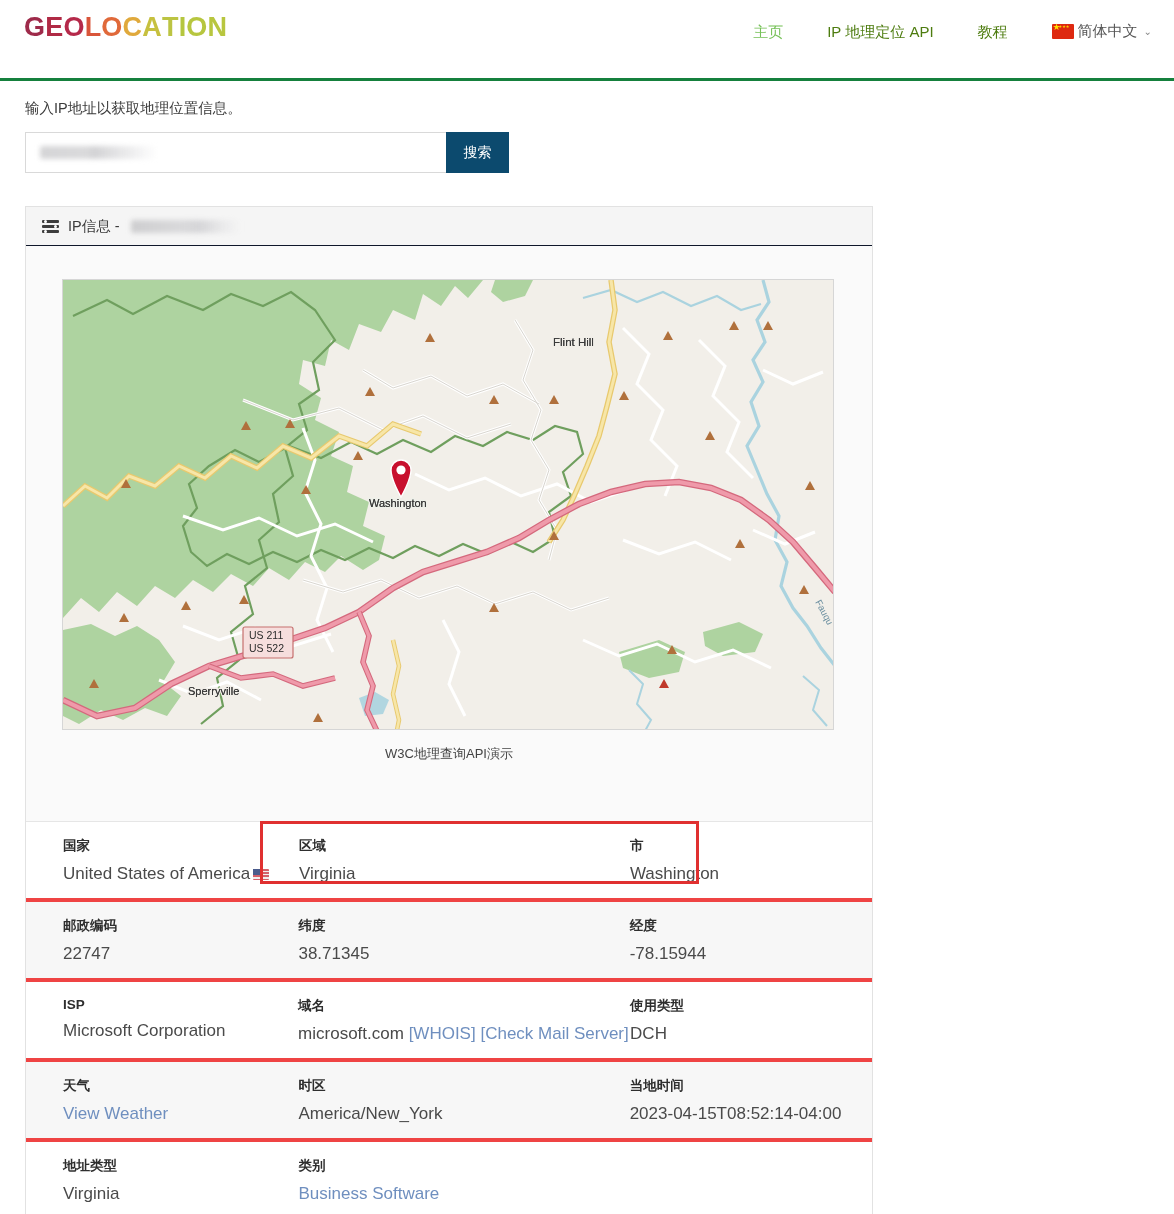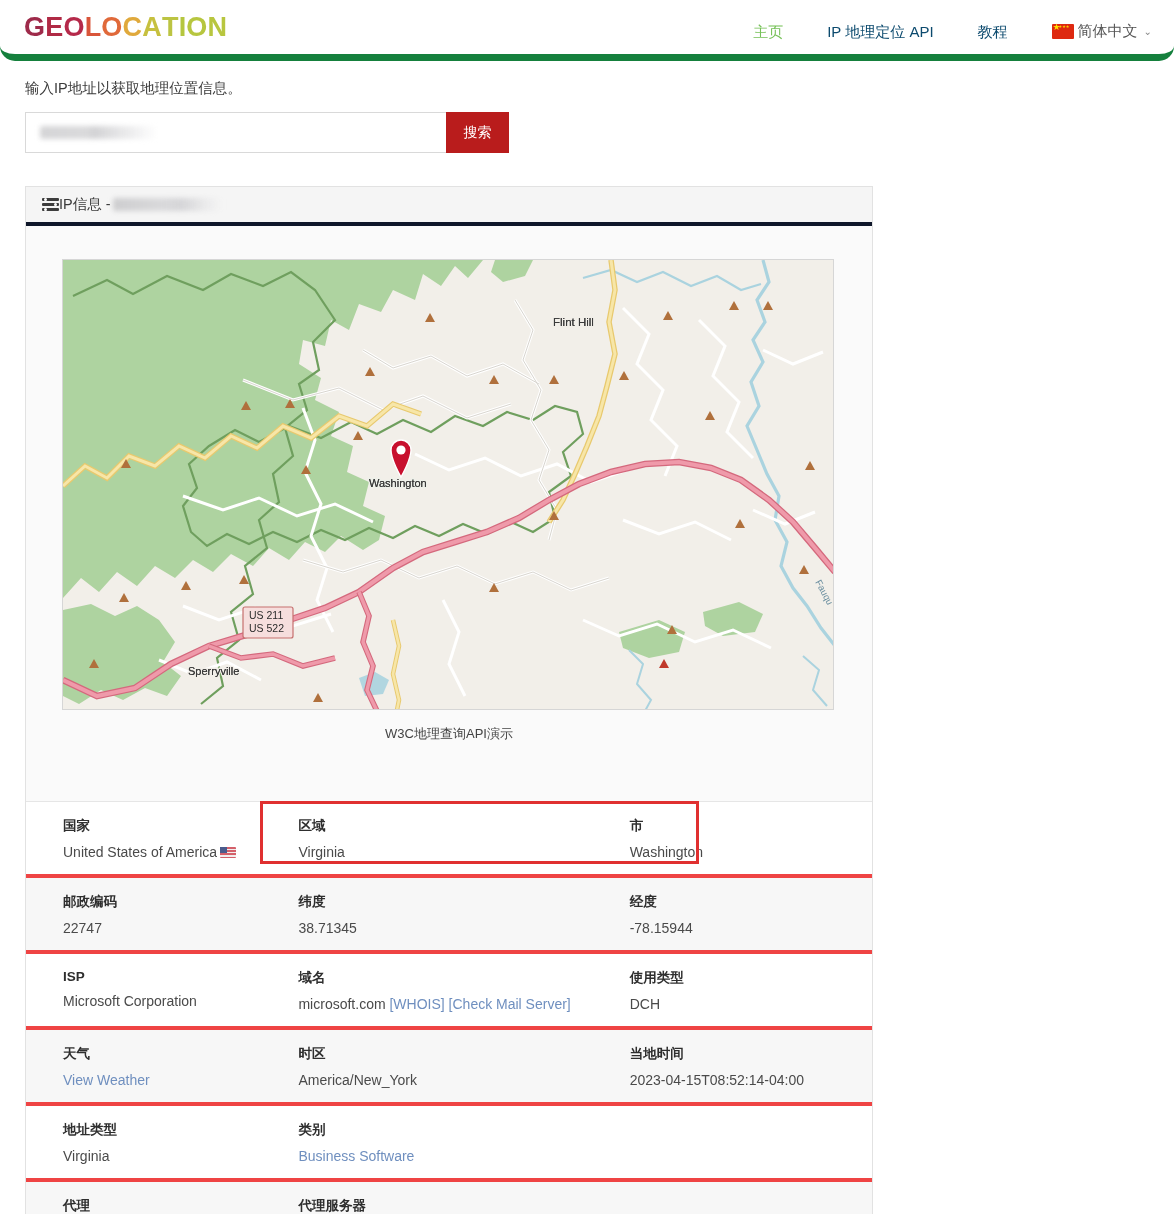--- a/index.html
+++ b/index.html
@@ -8,24 +8,23 @@
     width: 1174px; height: 1214px;
     background: #ffffff;
     font-family: "Liberation Sans", "DejaVu Sans", sans-serif;
     color: #3a3a3a;
     overflow: hidden;
   }
 
   
   .topbar {
     position: relative;
-    height: 61px;
+    height: 81px;
     background: #fff;
-    border-bottom: 7px solid #15803d;
-    border-radius: 15px;
+    border-bottom: 3px solid #15803d;
   }
   .logo {
     position: absolute;
     left: 24px; top: 12px;
     font-size: 27px;
     font-weight: bold;
     letter-spacing: 0.2px;
     font-family: "Liberation Sans", sans-serif;
     white-space: nowrap;
   }
@@ -35,21 +34,21 @@
     position: absolute;
     right: 8px; top: 0;
     height: 63px;
     display: flex;
     align-items: center;
     gap: 0px;
     justify-content: flex-end;
   }
   .navitem {
     font-size: 15px;
-    color: #0c4a6e;
+    color: #4d7c0f;
     padding: 0 22px;
     line-height: 63px;
     white-space: nowrap;
     cursor: pointer;
     text-decoration: none;
   }
   .navitem.active { color: #77c159; }
   .lang {
     display: flex;
     align-items: center;
@@ -122,42 +121,43 @@
         rgba(211,211,213,0.85) 38%,
         rgba(196,196,199,0.75) 46%,
         rgba(216,216,218,0.55) 72%,
         rgba(226,226,228,0.20) 92%,
         rgba(255,255,255,0) 100%);
     filter: blur(2.4px);
     border-radius: 2px;
   }
   .searchbtn {
     width: 63px;
-    background: #b91c1c;
+    background: #0c4a6e;
     color: #fff;
     border: none;
     font-size: 14px;
     font-family: "Liberation Sans", sans-serif;
     cursor: pointer;
   }
 
   
   .panel {
     margin: 33px 0 0 25px;
     width: 848px;
     border: 1px solid #e2e2e2;
     background: #fff;
   }
   .panel-head {
     height: 39px;
     background: #f5f5f5;
-    border-bottom: 4px solid #0f172a;
+    border-bottom: 1px solid #0f172a;
     display: flex;
     align-items: center;
     padding-left: 16px;
+    gap: 9px;
     font-size: 14.5px;
     color: #3b3b3b;
   }
   .srv-icon {
     width: 17px; height: 13px;
     position: relative;
     display: inline-block;
     flex: 0 0 auto;
   }
   .srv-icon i {
@@ -234,21 +234,21 @@
   .cell.c3 { width: 280px; }
   .lbl {
     font-weight: bold;
     color: #2e2e2e;
     font-size: 13.5px;
     margin-bottom: 9px;
     white-space: nowrap;
   }
   .val {
     color: #4a4a4a;
-    font-size: 14px;
+    font-size: 17px;
     white-space: nowrap;
   }
   .val a, .lnk {
     color: #6f8fbf;
     text-decoration: none;
     cursor: pointer;
   }
   .flag-us {
     display: inline-block;
     width: 16px; height: 11px;

